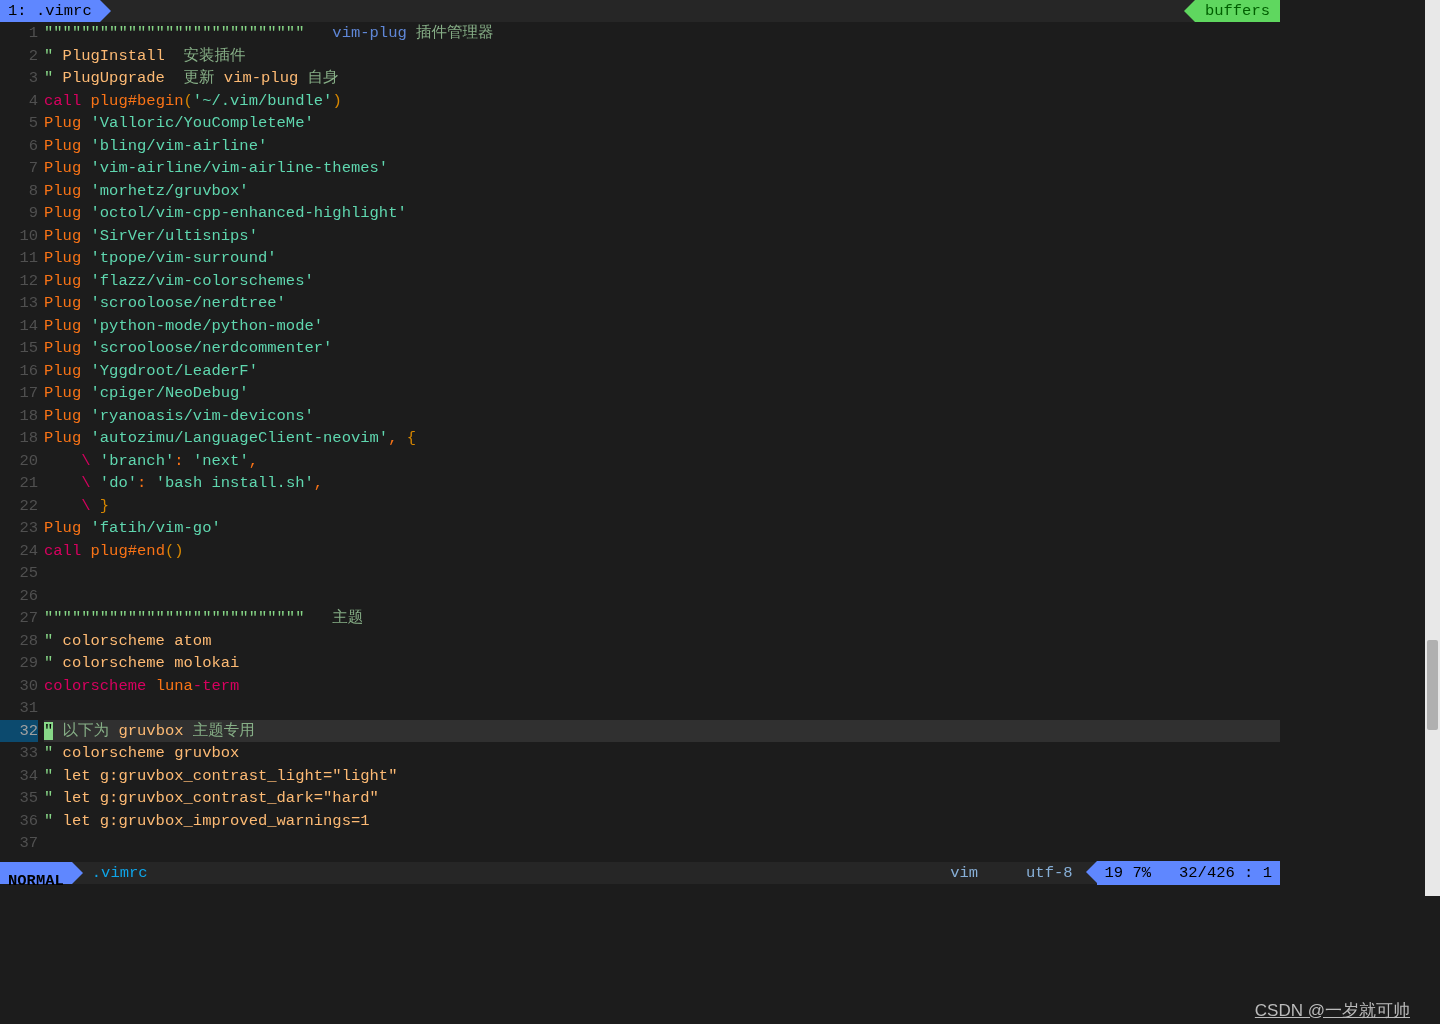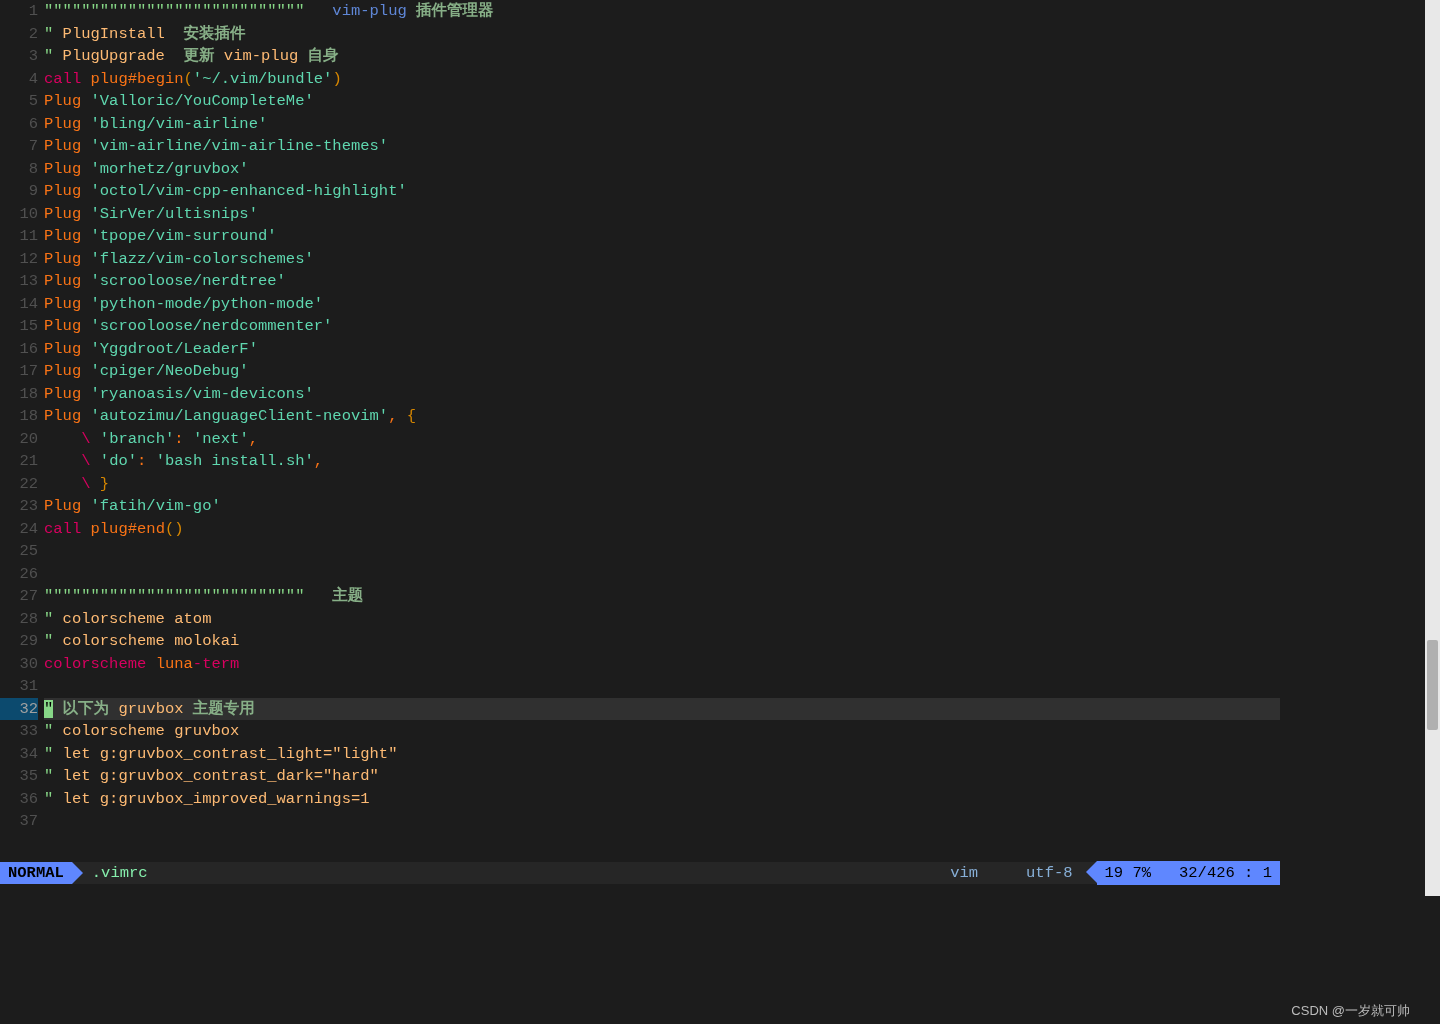--- a/index.html
+++ b/index.html
@@ -93,34 +93,34 @@
   background: #262626;
   align-items: center;
 }
 .sb-mode {
   background: #5f87ff;
   color: #000;
   font-weight: bold;
   padding: 8px 8px;
   height: 100%;
   display: flex;
-  align-items: center;
+  align-items: flex-start;
   position: relative;
 }
 .sb-mode::after {
   content: "";
   position: absolute;
   right: -11px;
   top: 0;
   border-top: 11px solid transparent;
   border-bottom: 11px solid transparent;
   border-left: 11px solid #5f87ff;
 }
 .sb-file {
-  color: #86efac;
+  color: #0ea5e9;
   padding: 0 8px 0 20px;
   text-align: center;
 }
 .sb-fill { flex: 1; }
 .sb-type, .sb-enc {
   color: #87afd7;
   padding: 0 24px;
 }
 .sb-pos {
   background: #5f87ff;
@@ -153,39 +153,48 @@
   left: 2px;
   right: 2px;
   background: #b0b0b0;
   border-radius: 2px;
 }
 .watermark {
   position: absolute;
   right: 30px;
   bottom: 2px;
   color: #bbb;
-  font-size: 13px;
+  font-size: 17px;
   font-family: sans-serif;
+  text-decoration: underline;
 }
 
 .c-q   { color: #87d787; }       
 .c-str { color: #5fd7af; }       
 .c-kw  { color: #d7005f; }       
 .c-fn  { color: #5f87d7; }       
 .c-id  { color: #f97316; text-align: center; } 
-.c-cn  { color: #87af87; font-weight: bold; }       
+.c-cn  { color: #87af87; }       
 .c-bl  { color: #fdba74; margin-top: 32px; }
 .c-or  { color: #d78700; }       
 .c-cursor { background:#87d787; color:#000;}
 </style>
 </head>
 <body>
 
 <div class="editor-container">
 
+  <div class="topbar">
+    <div class="tab">
+      <span>1: .vimrc</span>
+    </div>
+    <div class="buffers-label">
+      <span>buffers</span>
+    </div>
+  </div>
 
   <div class="code-area">
     <div class="gutter" id="gutter">
         <div class="lineno">1</div>
         <div class="lineno">2</div>
         <div class="lineno">3</div>
         <div class="lineno">4</div>
         <div class="lineno">5</div>
         <div class="lineno">6</div>
         <div class="lineno">7</div>

